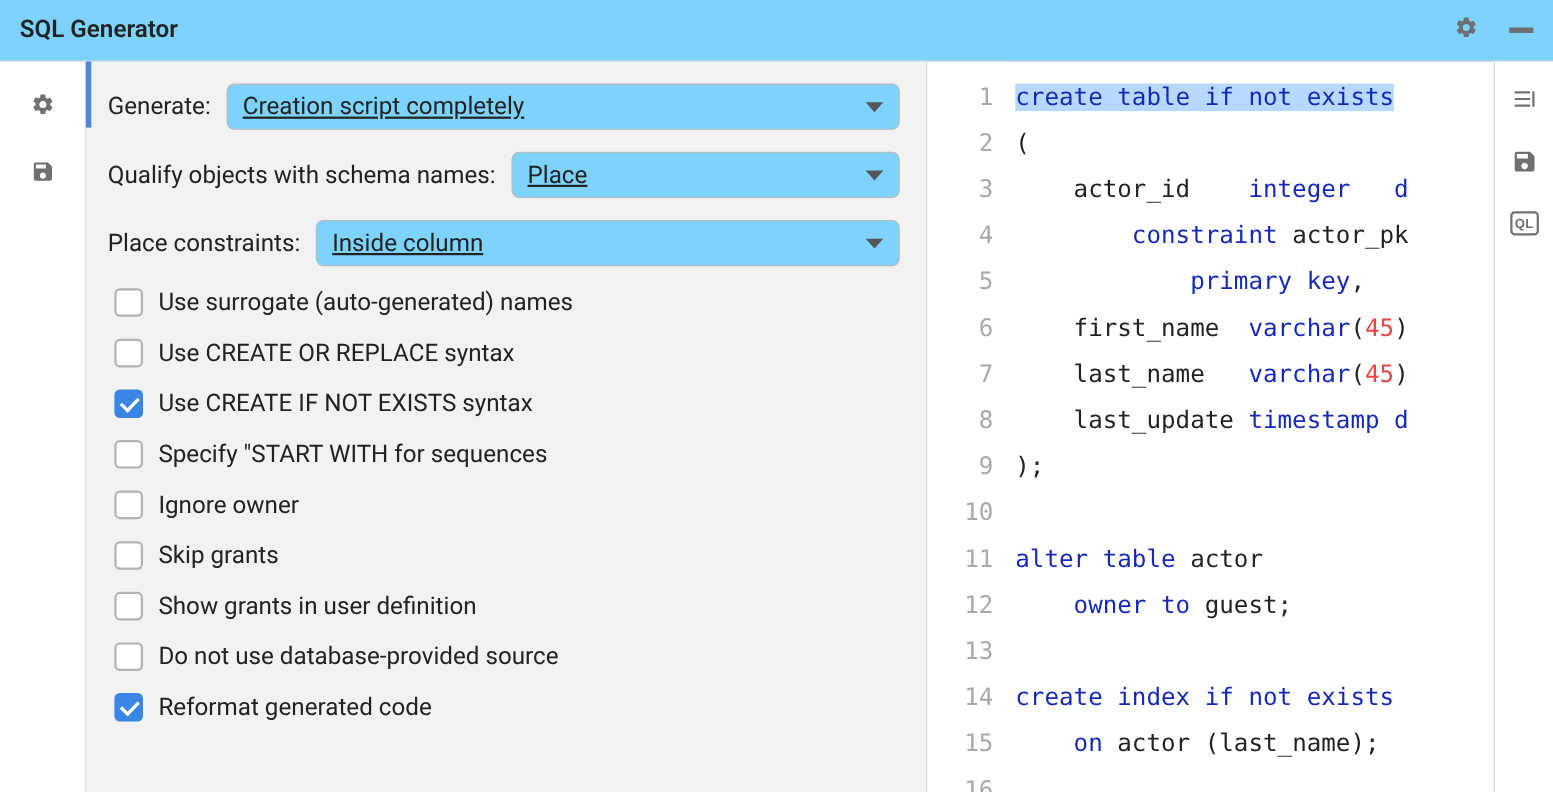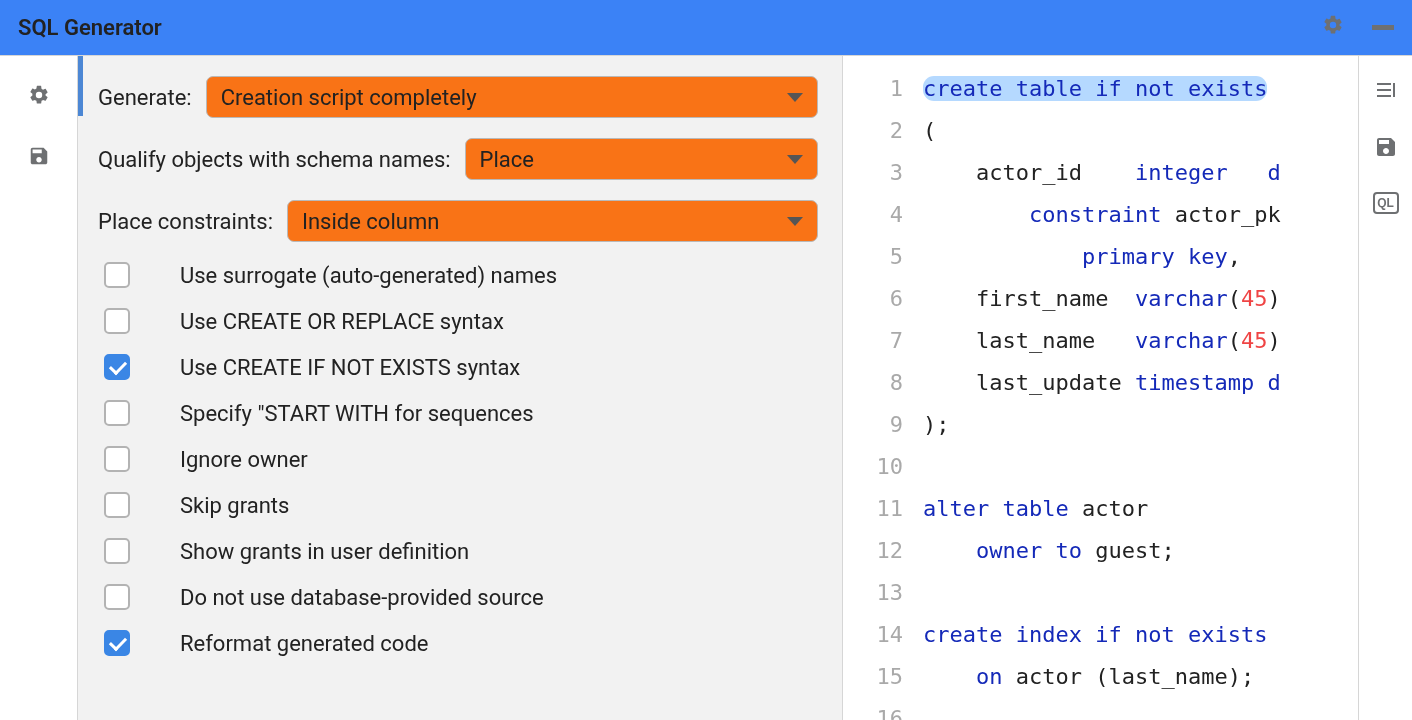--- a/index.html
+++ b/index.html
@@ -7,21 +7,21 @@
     font-family: -apple-system, BlinkMacSystemFont, "Segoe UI", Roboto, Helvetica, Arial, sans-serif;
     font-size: 20px;
     color: #222;
     background: #fff;
     width: 1412px;
     height: 720px;
     overflow: hidden;
   }
   .titlebar {
     height: 56px;
-    background: #3b82f6;
+    background: #7dd3fc;
     border-bottom: 1px solid #d6d6d6;
     display: flex;
     align-items: center;
     justify-content: space-between;
     padding: 0 18px;
   }
   .titlebar-left {
     font-size: 22px;
     font-weight: 600;
     color: #222;
@@ -75,29 +75,30 @@
     gap: 14px;
     margin-bottom: 20px;
   }
   .form-label {
     font-size: 22px;
     color: #222;
   }
   .select {
     flex: 1;
     height: 42px;
-    background: #f97316;
+    background: #7dd3fc;
     border: 1px solid #b9b9b9;
     border-radius: 7px;
     display: flex;
     align-items: center;
     justify-content: space-between;
     padding: 0 14px;
     font-size: 22px;
     color: #222;
+    text-decoration: underline;
   }
   .select-chevron {
     width: 0; height: 0;
     border-left: 8px solid transparent;
     border-right: 8px solid transparent;
     border-top: 9px solid #555;
   }
   .checks {
     padding-left: 6px;
   }
@@ -123,21 +124,20 @@
     content: "";
     position: absolute;
     left: 7px; top: 2px;
     width: 7px; height: 13px;
     border: solid #fff;
     border-width: 0 3px 3px 0;
     transform: rotate(44deg);
   }
   .chk-label {
     font-size: 22px;
-    margin-left: 36px;
   }
   .editor {
     flex: 1;
     display: flex;
     position: relative;
     overflow: hidden;
   }
   .gutter {
     width: 74px;
     text-align: right;
@@ -152,21 +152,21 @@
   }
   .code {
     padding: 12px 0 0 6px;
     font-family: ui-monospace, Menlo, Consolas, monospace;
     font-size: 22px;
     line-height: 42px;
     white-space: pre;
     color: #222;
   }
   .hl { background: #b5d9ff; }
-  .kw { color: #1429b8; border-radius: 11px; }
+  .kw { color: #1429b8; }
   .num { color: #ef4444; }
   .right-rail {
     position: absolute;
     top: 0; right: 0;
     width: 54px;
     height: 100%;
     border-left: 1px solid #d6d6d6;
     background: #fff;
     display: flex;
     flex-direction: column;

